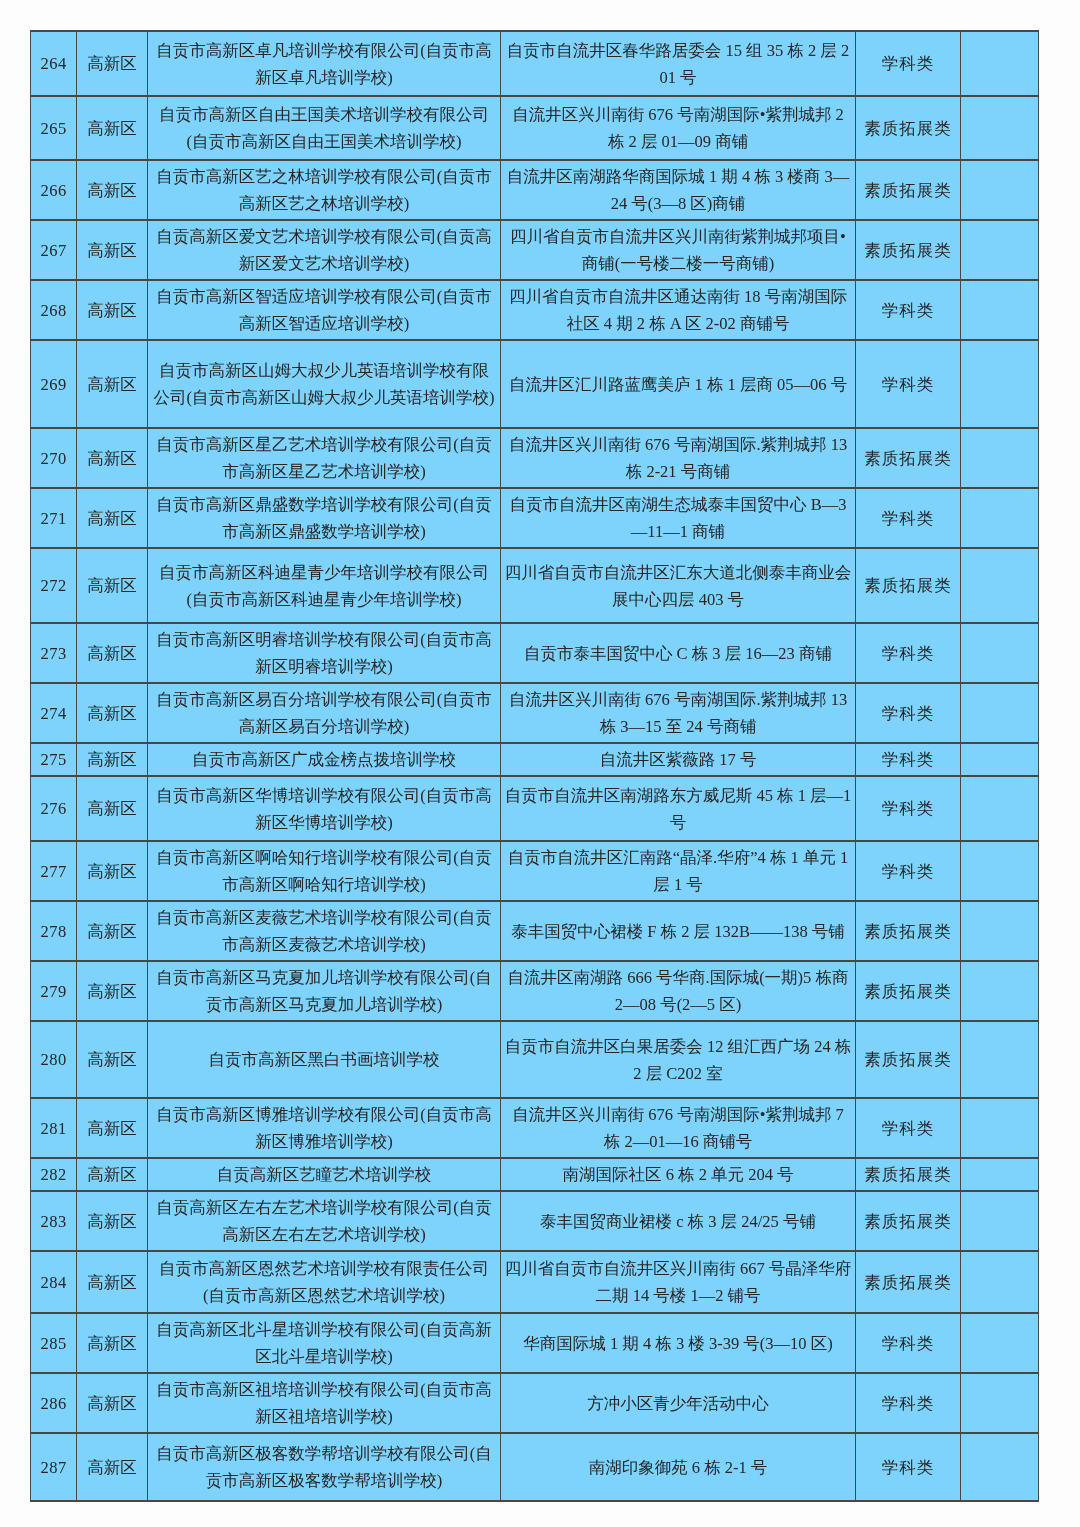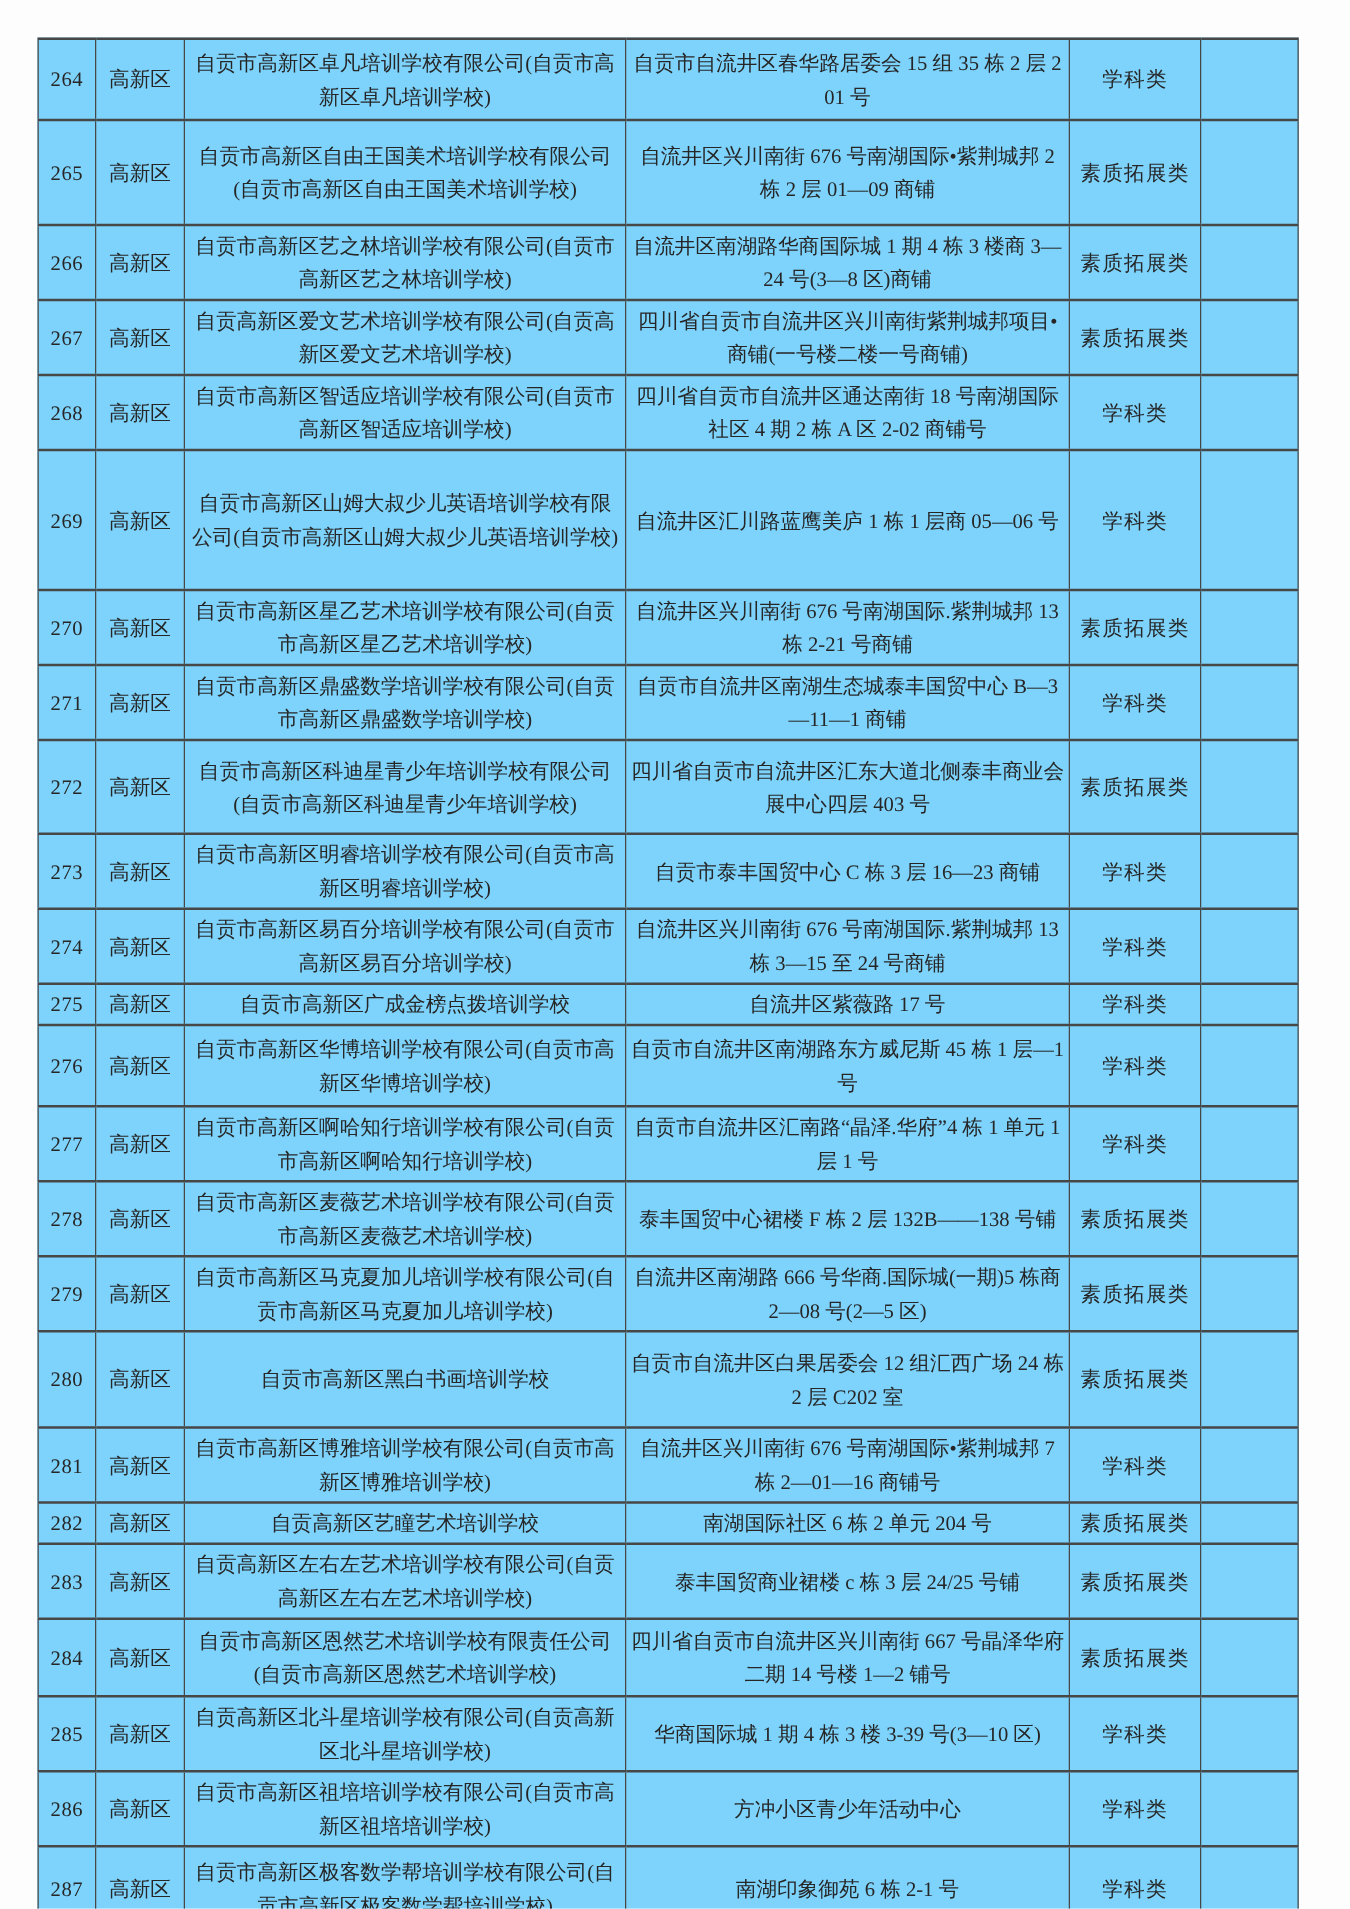--- a/index.html
+++ b/index.html
@@ -60,21 +60,21 @@
     </colgroup>
     <tbody id="roster-body">
         <tr style="height: 65px;">
           <td class="c-no">264</td>
           <td class="c-dist">高新区</td>
           <td class="c-name">自贡市高新区卓凡培训学校有限公司(自贡市高新区卓凡培训学校)</td>
           <td class="c-addr">自贡市自流井区春华路居委会 15 组 35 栋 2 层 201 号</td>
           <td class="c-cat">学科类</td>
           <td class="c-note"></td>
         </tr>
-        <tr style="height: 84px;">
+        <tr style="height: 64px;">
           <td class="c-no">265</td>
           <td class="c-dist">高新区</td>
           <td class="c-name">自贡市高新区自由王国美术培训学校有限公司(自贡市高新区自由王国美术培训学校)</td>
           <td class="c-addr">自流井区兴川南街 676 号南湖国际•紫荆城邦 2 栋 2 层 01—09 商铺</td>
           <td class="c-cat">素质拓展类</td>
           <td class="c-note"></td>
         </tr>
         <tr style="height: 57px;">
           <td class="c-no">266</td>
           <td class="c-dist">高新区</td>
@@ -92,21 +92,21 @@
           <td class="c-note"></td>
         </tr>
         <tr style="height: 57px;">
           <td class="c-no">268</td>
           <td class="c-dist">高新区</td>
           <td class="c-name">自贡市高新区智适应培训学校有限公司(自贡市高新区智适应培训学校)</td>
           <td class="c-addr">四川省自贡市自流井区通达南街 18 号南湖国际社区 4 期 2 栋 A 区 2-02 商铺号</td>
           <td class="c-cat">学科类</td>
           <td class="c-note"></td>
         </tr>
-        <tr style="height: 112px;">
+        <tr style="height: 88px;">
           <td class="c-no">269</td>
           <td class="c-dist">高新区</td>
           <td class="c-name">自贡市高新区山姆大叔少儿英语培训学校有限公司(自贡市高新区山姆大叔少儿英语培训学校)</td>
           <td class="c-addr">自流井区汇川路蓝鹰美庐 1 栋 1 层商 05—06 号</td>
           <td class="c-cat">学科类</td>
           <td class="c-note"></td>
         </tr>
         <tr style="height: 57px;">
           <td class="c-no">270</td>
           <td class="c-dist">高新区</td>

